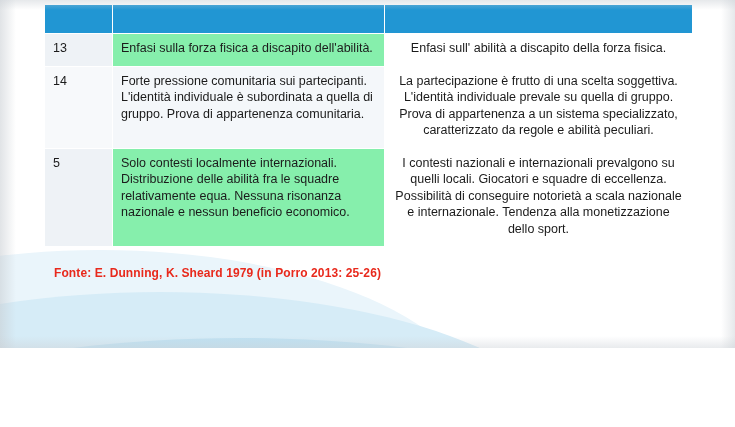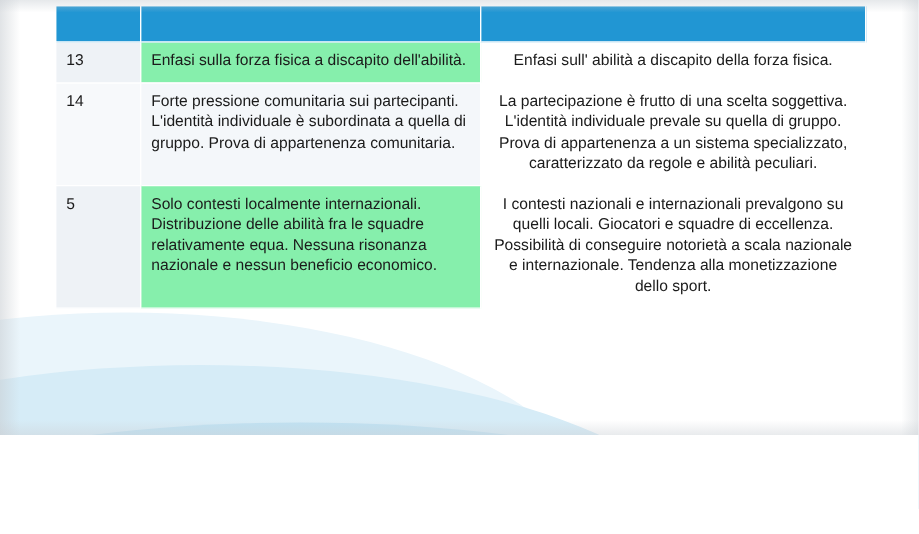--- a/index.html
+++ b/index.html
@@ -167,18 +167,19 @@
         </tr>
         <tr class="r-odd">
           <td class="num">5</td>
           <td class="colb">Solo contesti localmente internazionali. Distribuzione delle abilità fra le squadre relativamente equa. Nessuna risonanza nazionale e nessun beneficio economico.</td>
           <td class="colc">I contesti nazionali e internazionali prevalgono su quelli locali. Giocatori e squadre di eccellenza. Possibilità di conseguire notorietà a scala nazionale e internazionale. Tendenza alla monetizzazione dello sport.</td>
         </tr>
       </tbody>
     </table>
   </div>
 
+  <div class="source">Fonte: E. Dunning, K. Sheard 1979 (in Porro 2013: 25-26)</div>
 
   <div class="edge-shadow-left"></div>
   <div class="edge-shadow-top"></div>
   <div class="edge-shadow-right"></div>
   <div class="edge-shadow-bottom"></div>
 </div>
 
 </body></html>

